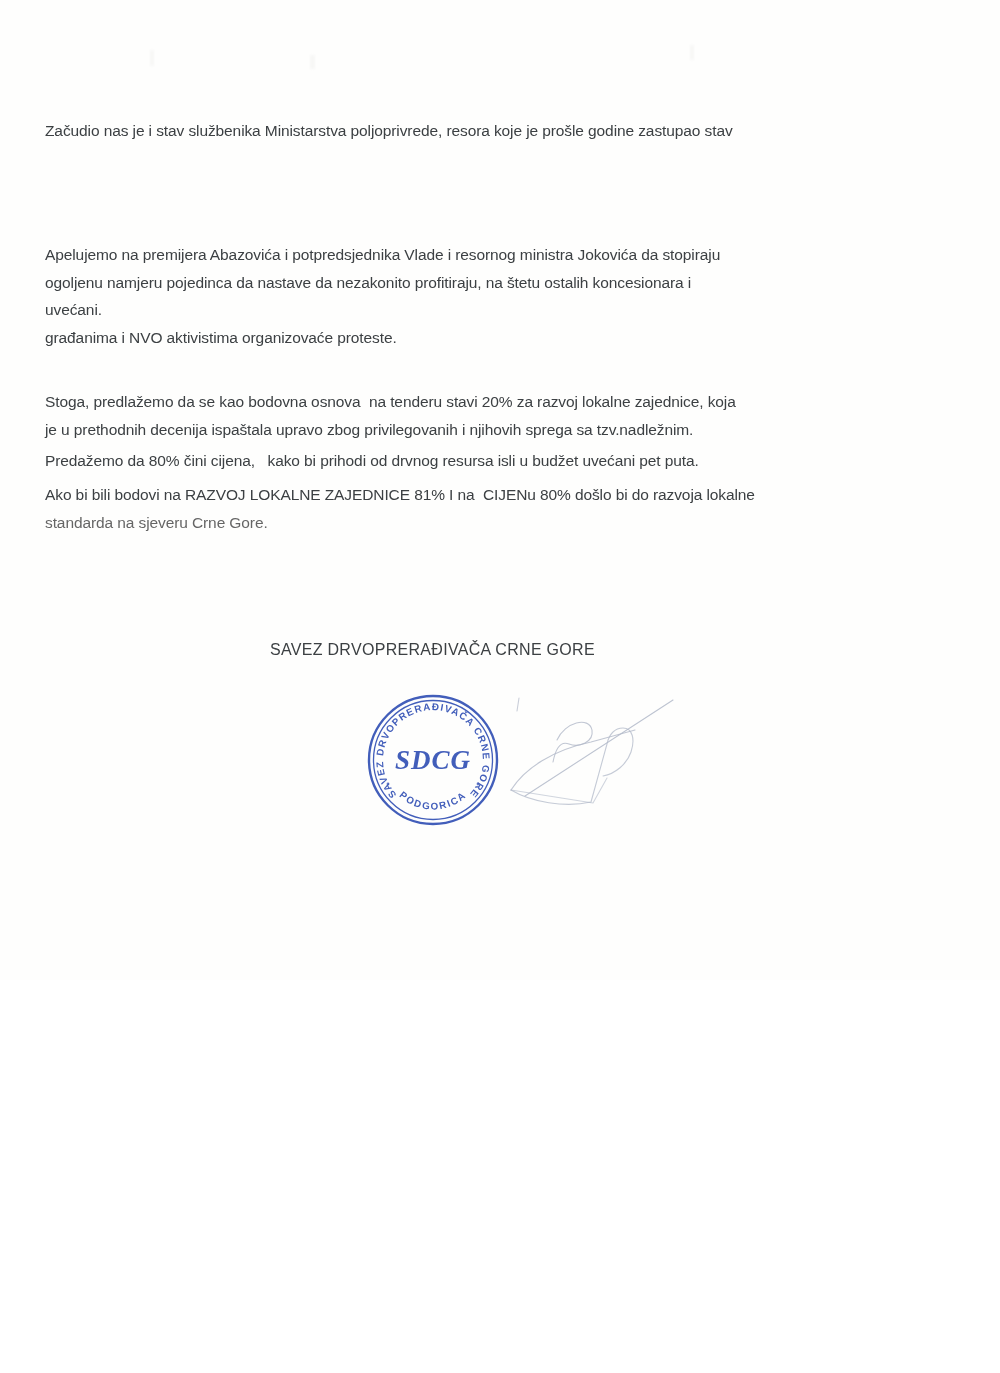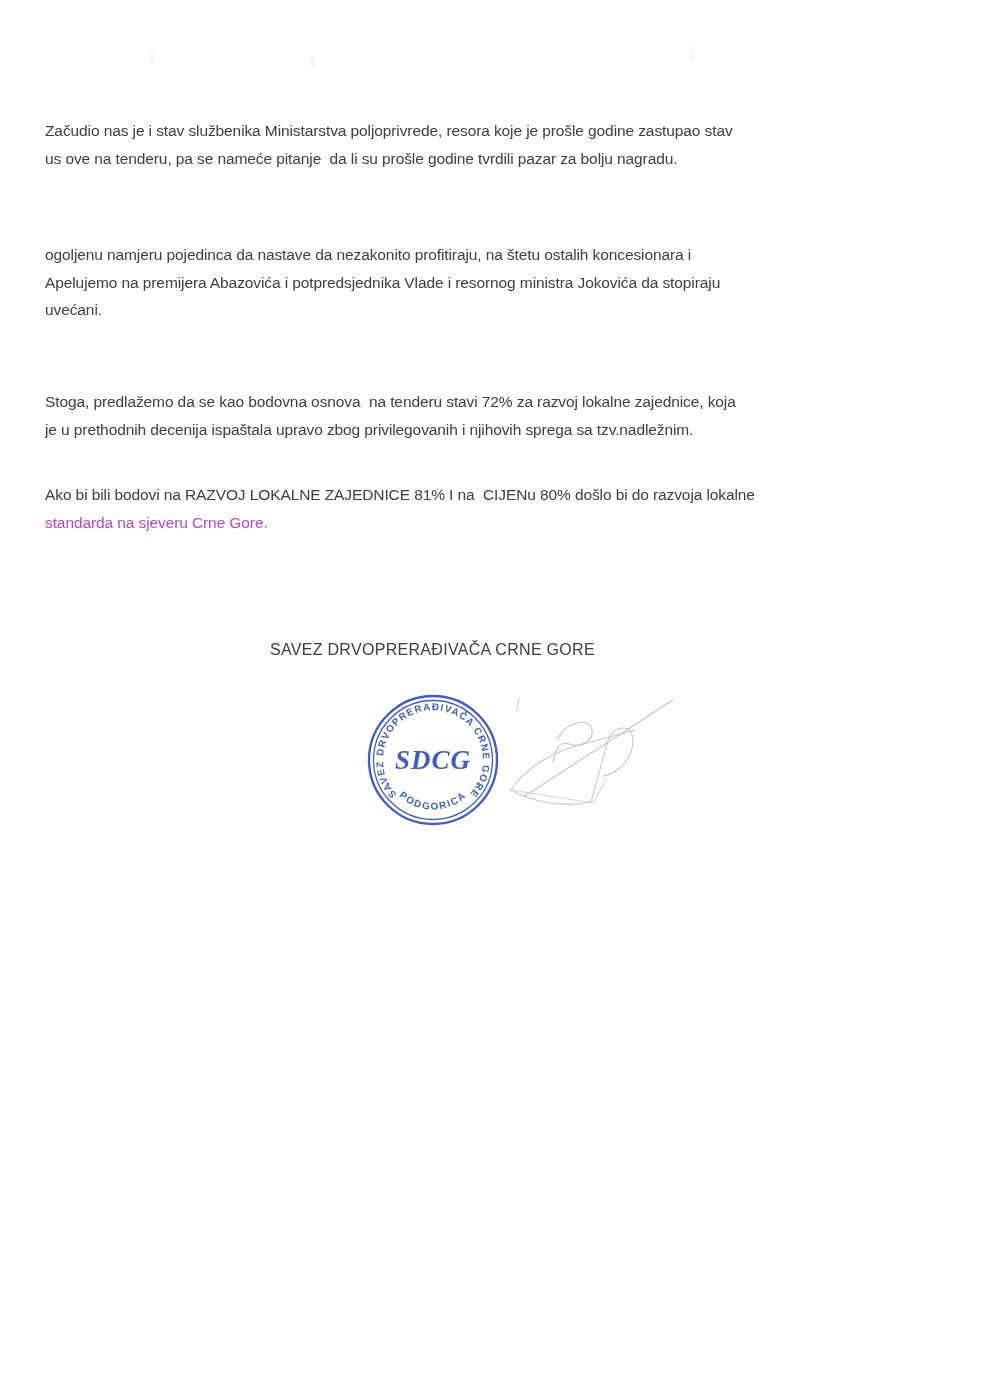--- a/index.html
+++ b/index.html
@@ -15,21 +15,21 @@
     position: absolute;
     left: 45px;
     width: 780px;
     color: #3c4043;
     font-size: 15.5px;
     line-height: 27.5px;
     letter-spacing: -0.1px;
   }
   .line { white-space: pre; }
   .line.faded {
-    color: #a21caf;
+    color: #404040;
     opacity: 0.8;
     filter: blur(0.3px);
   }
   .org-name {
     position: absolute;
     top: 641px;
     left: 270px;
     color: #3c4043;
     font-size: 16px;
     letter-spacing: 0.3px;
@@ -82,37 +82,40 @@
 
 <div class="page">
 
   <div class="scan-artifact artifact-t1"></div>
   <div class="scan-artifact artifact-t2"></div>
   <div class="scan-artifact artifact-t3"></div>
   <div class="scan-artifact artifact-br"></div>
 
   <div class="para" style="top:117px">
     <div class="line">Začudio nas je i stav službenika Ministarstva poljoprivrede, resora koje je prošle godine zastupao stav</div>
-    <div class="line">us ove na tenderu, pa se nameće pitanje  da li su prošle godine tvrdili pazar za bolju nagradu.</div>
   </div>
 
   <div class="para" style="top:241px">
+    <div class="line">Apelujemo na premijera Abazovića i potpredsjednika Vlade i resornog ministra Jokovića da stopiraju</div>
     <div class="line">ogoljenu namjeru pojedinca da nastave da nezakonito profitiraju, na štetu ostalih koncesionara i</div>
-    <div class="line">Apelujemo na premijera Abazovića i potpredsjednika Vlade i resornog ministra Jokovića da stopiraju</div>
     <div class="line">uvećani.</div>
   </div>
 
   <div class="para" style="top:324px">
+    <div class="line">građanima i NVO aktivistima organizovaće proteste.</div>
   </div>
 
   <div class="para" style="top:388px">
-    <div class="line">Stoga, predlažemo da se kao bodovna osnova  na tenderu stavi 72% za razvoj lokalne zajednice, koja</div>
+    <div class="line">Stoga, predlažemo da se kao bodovna osnova  na tenderu stavi 20% za razvoj lokalne zajednice, koja</div>
     <div class="line">je u prethodnih decenija ispaštala upravo zbog privilegovanih i njihovih sprega sa tzv.nadležnim.</div>
   </div>
 
+  <div class="para" style="top:447px">
+    <div class="line">Predažemo da 80% čini cijena,   kako bi prihodi od drvnog resursa isli u budžet uvećani pet puta.</div>
+  </div>
 
   <div class="para" style="top:481px">
     <div class="line">Ako bi bili bodovi na RAZVOJ LOKALNE ZAJEDNICE 81% I na  CIJENu 80% došlo bi do razvoja lokalne</div>
     <div class="line faded">standarda na sjeveru Crne Gore.</div>
   </div>
 
   <div class="org-name">SAVEZ DRVOPRERAĐIVAČA CRNE GORE</div>
 
   <svg class="stamp-svg" width="166" height="160" viewBox="-83 -80 166 160">
     <defs>

